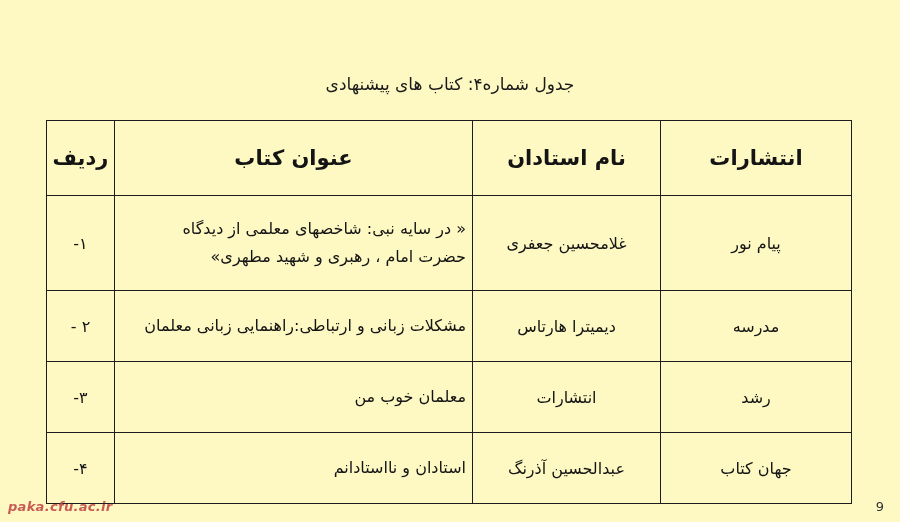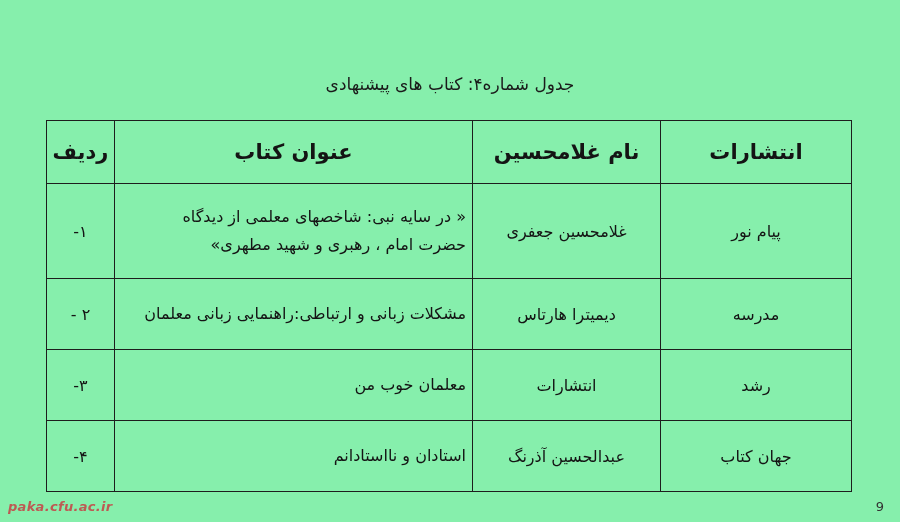--- a/index.html
+++ b/index.html
@@ -10,21 +10,21 @@
     width: 900px;
     height: 522px;
     background: #ffffff;
     font-family: "DejaVu Sans", "Liberation Sans", sans-serif;
     position: relative;
     overflow: hidden;
   }
   .page {
     position: absolute;
     inset: 0;
-    background: #86efac;
+    background: #fef9c3;
   }
   .caption {
     position: absolute;
     top: 74px;
     left: 0;
     width: 900px;
     text-align: center;
     font-size: 17px;
     color: #1a1a1a;
     direction: rtl;
@@ -47,21 +47,21 @@
     border: 1.6px solid #1d1d1d;
     text-align: center;
     vertical-align: middle;
     color: #141414;
     padding: 4px 6px;
   }
   table.book-table thead th {
     font-size: 21px;
     font-weight: bold;
     height: 54px;
-    padding: 4px 4px;
+    padding: 10px 4px;
   }
   table.book-table tbody td {
     font-size: 16px;
     font-weight: normal;
   }
   col.c-row { width: 68px; }
   col.c-title { width: 358px; }
   col.c-author { width: 188px; }
   col.c-pub { width: 191px; }
 
@@ -115,21 +115,21 @@
     <table class="book-table">
       <colgroup>
         <col class="c-pub">
         <col class="c-author">
         <col class="c-title">
         <col class="c-row">
       </colgroup>
       <thead>
         <tr>
           <th>انتشارات</th>
-          <th>نام غلامحسین</th>
+          <th>نام استادان</th>
           <th>عنوان کتاب</th>
           <th>ردیف</th>
         </tr>
       </thead>
       <tbody>
         <tr class="row-1">
           <td class="cell-publisher">پیام نور</td>
           <td class="cell-author">غلامحسین جعفری</td>
           <td class="cell-title">
             <span class="line">« در سایه نبی: شاخصهای معلمی از دیدگاه</span>

